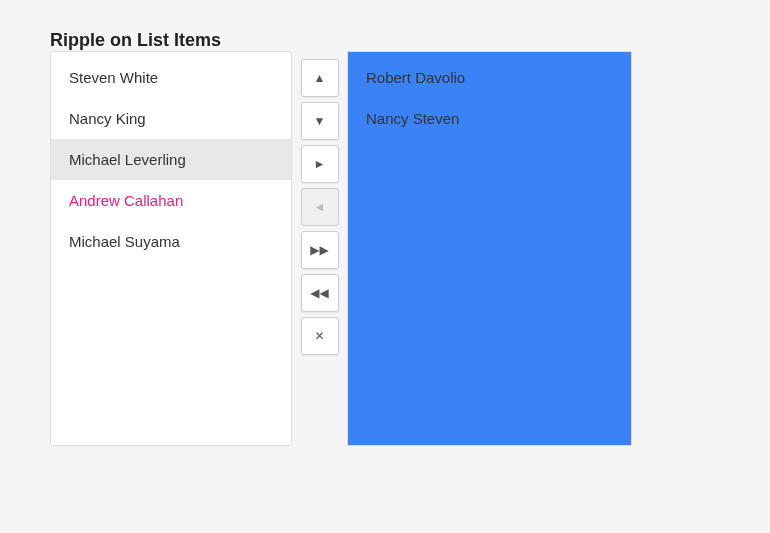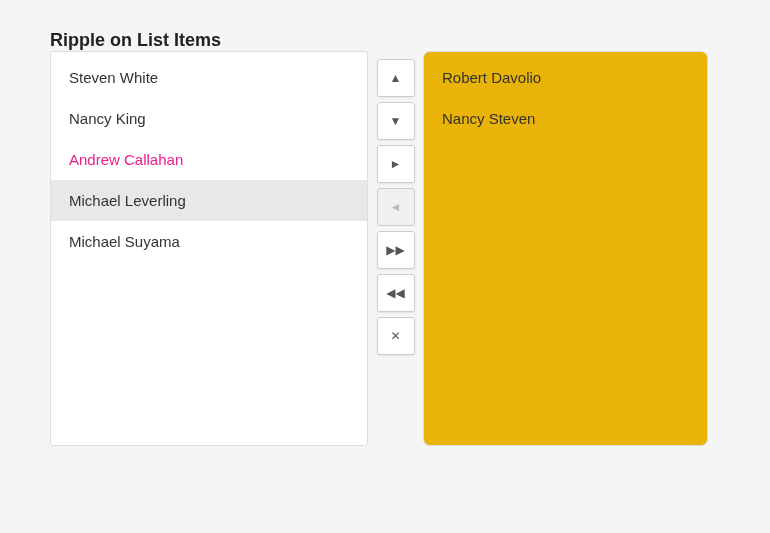--- a/index.html
+++ b/index.html
@@ -24,21 +24,21 @@
       display: flex;
       flex-direction: row;
       gap: 0;
       align-items: flex-start;
     }
 
     .list-box {
       border: 1px solid #ddd;
       background: #fff;
       border-radius: 3px;
-      width: 318px;
+      width: 242px;
       min-height: 395px;
       padding: 5px 0;
     }
 
     .list-item {
       padding: 12px 18px;
       font-size: 15px;
       color: #333;
       cursor: pointer;
       user-select: none;
@@ -84,39 +84,39 @@
       cursor: not-allowed;
       box-shadow: none;
     }
 
     .ctrl-btn .arrow {
       display: inline-block;
     }
 
     .right-list-box {
       border: 1px solid #ddd;
-      background: #eab308;
-      border-radius: 7px;
+      background: #3b82f6;
+      border-radius: 1px;
       width: 285px;
       min-height: 395px;
       padding: 5px 0;
     }
   </style>
 </head>
 <body>
 
 <div class="page-title">Ripple on List Items</div>
 
 <div class="main-container">
 
   <div class="list-box" id="left-list-box">
   <div class="list-item">Steven White</div>
       <div class="list-item">Nancy King</div>
+      <div class="list-item highlighted">Michael Leverling</div>
       <div class="list-item accent">Andrew Callahan</div>
-      <div class="list-item highlighted">Michael Leverling</div>
       <div class="list-item">Michael Suyama</div>
     </div>
 
   <div class="controls-column" id="controls-col">
   <div class="ctrl-btn">
         <span class="arrow">▲</span>
       </div>
       <div class="ctrl-btn">
         <span class="arrow">▼</span>
       </div>

